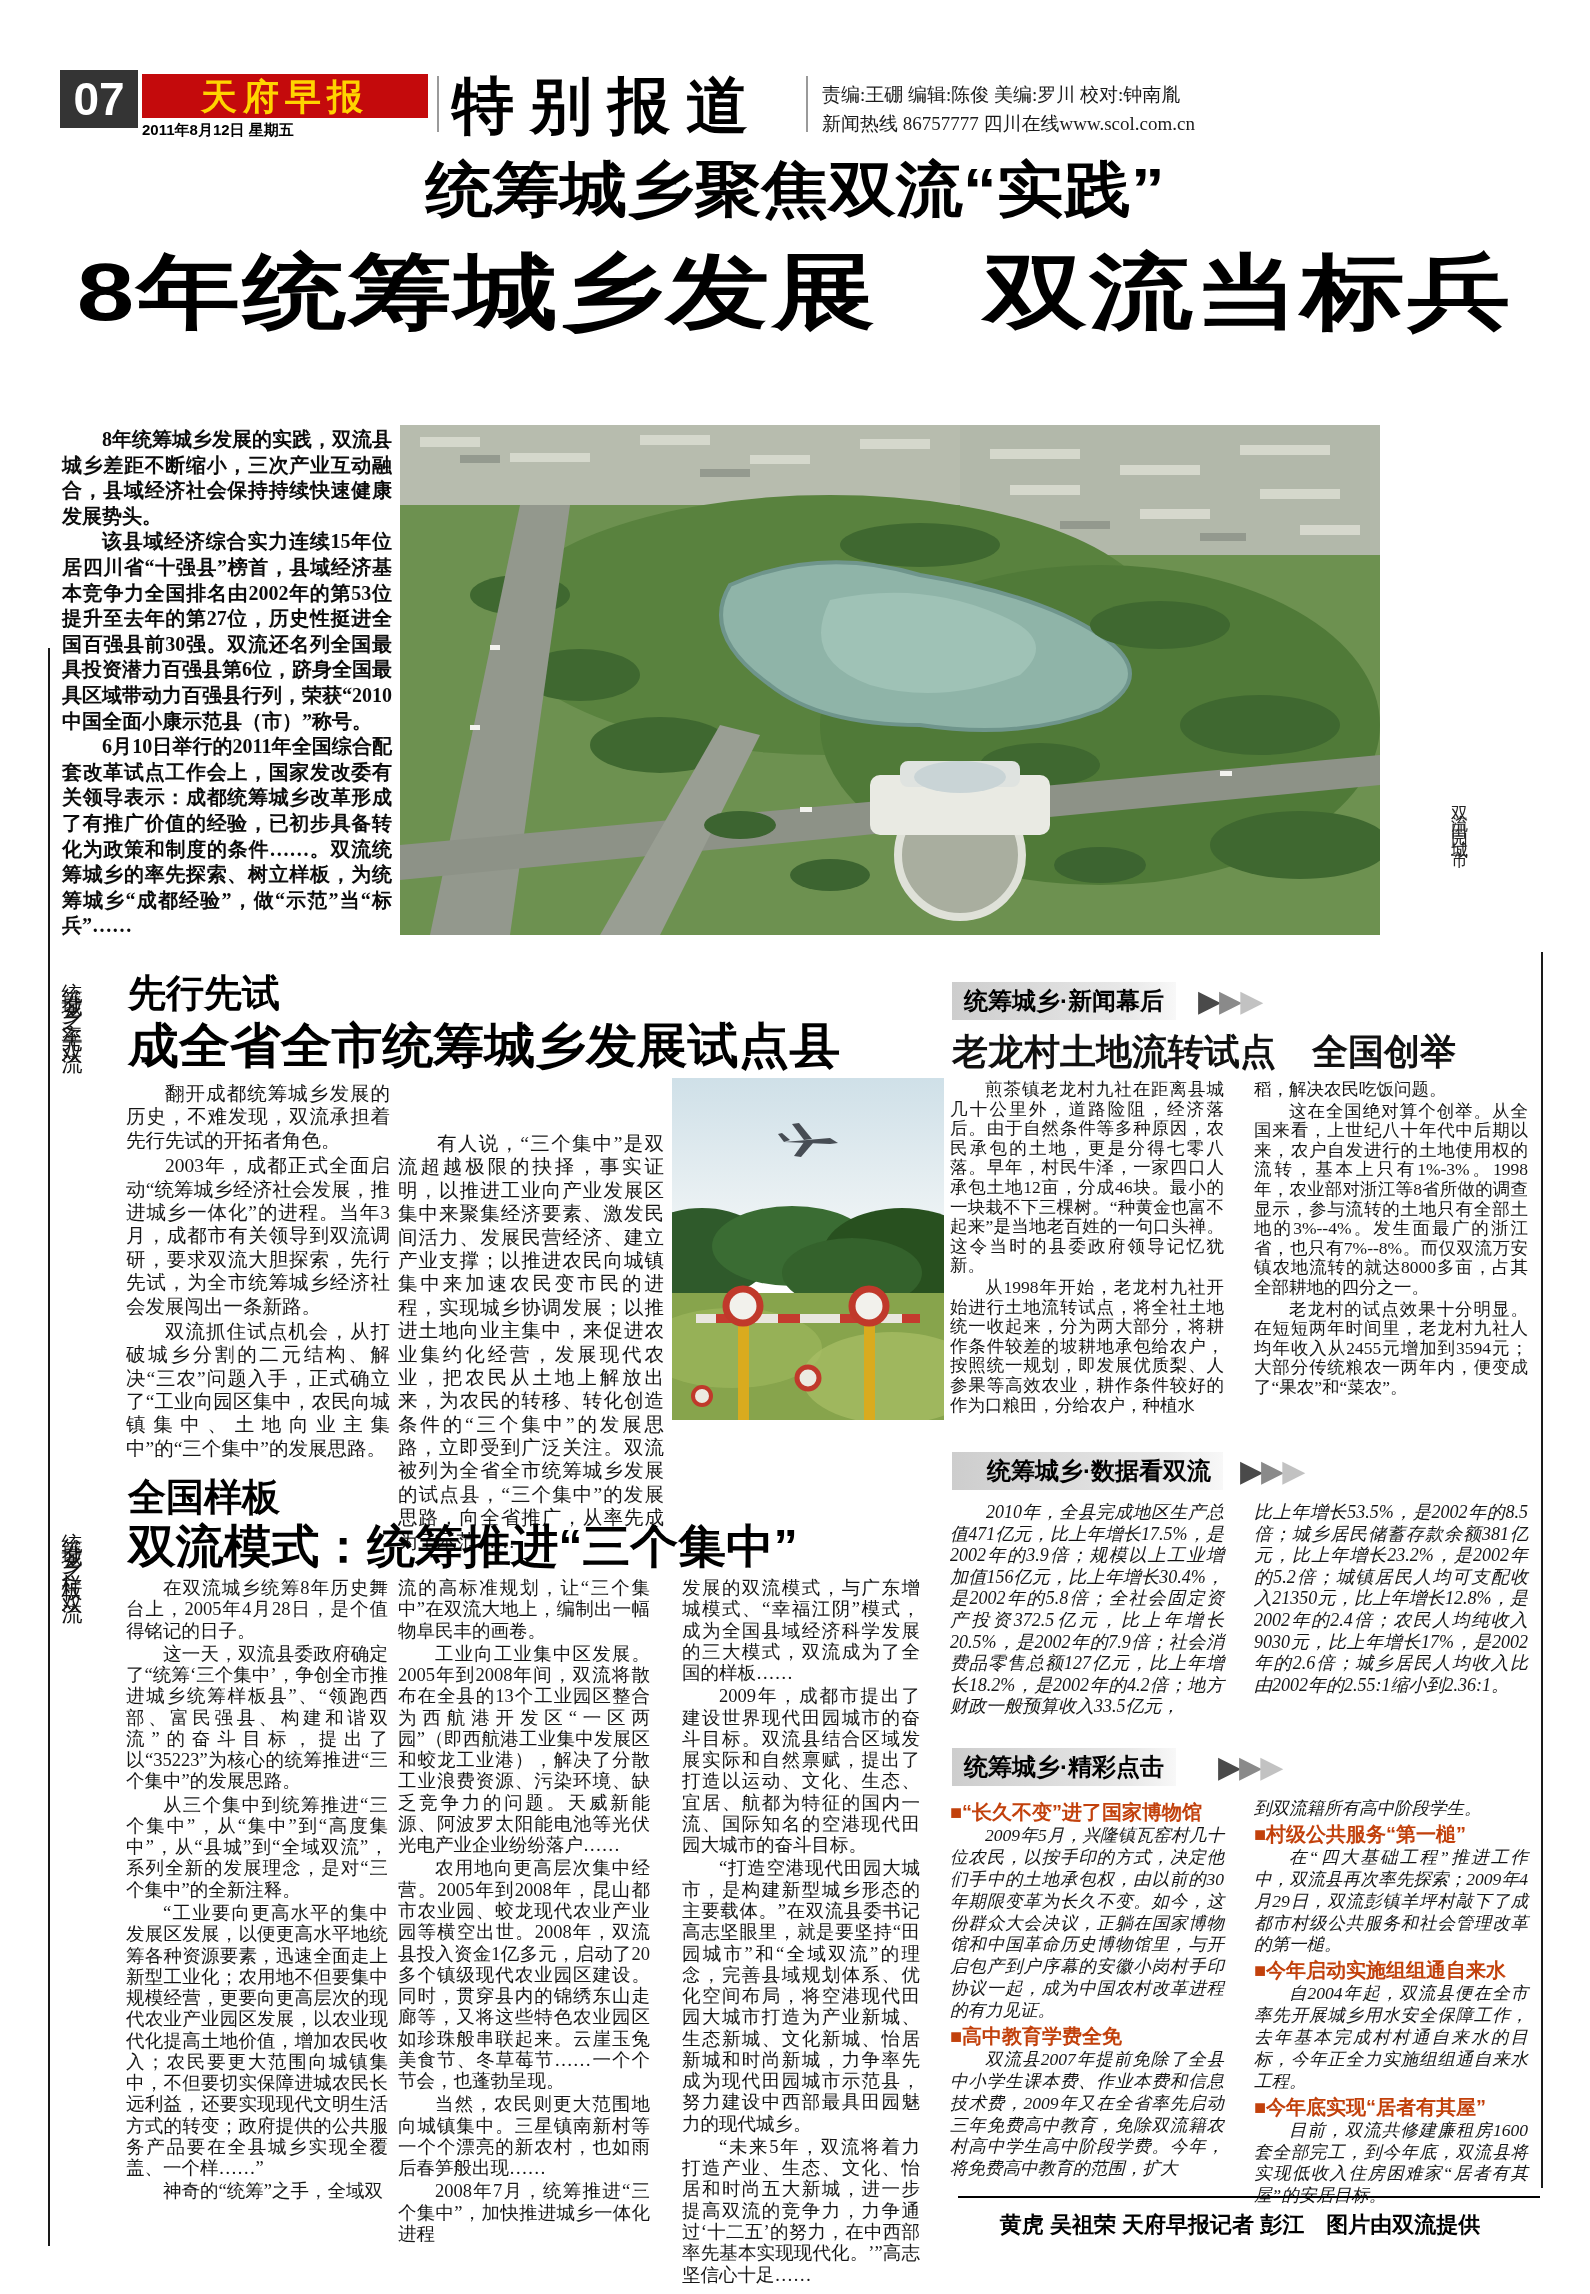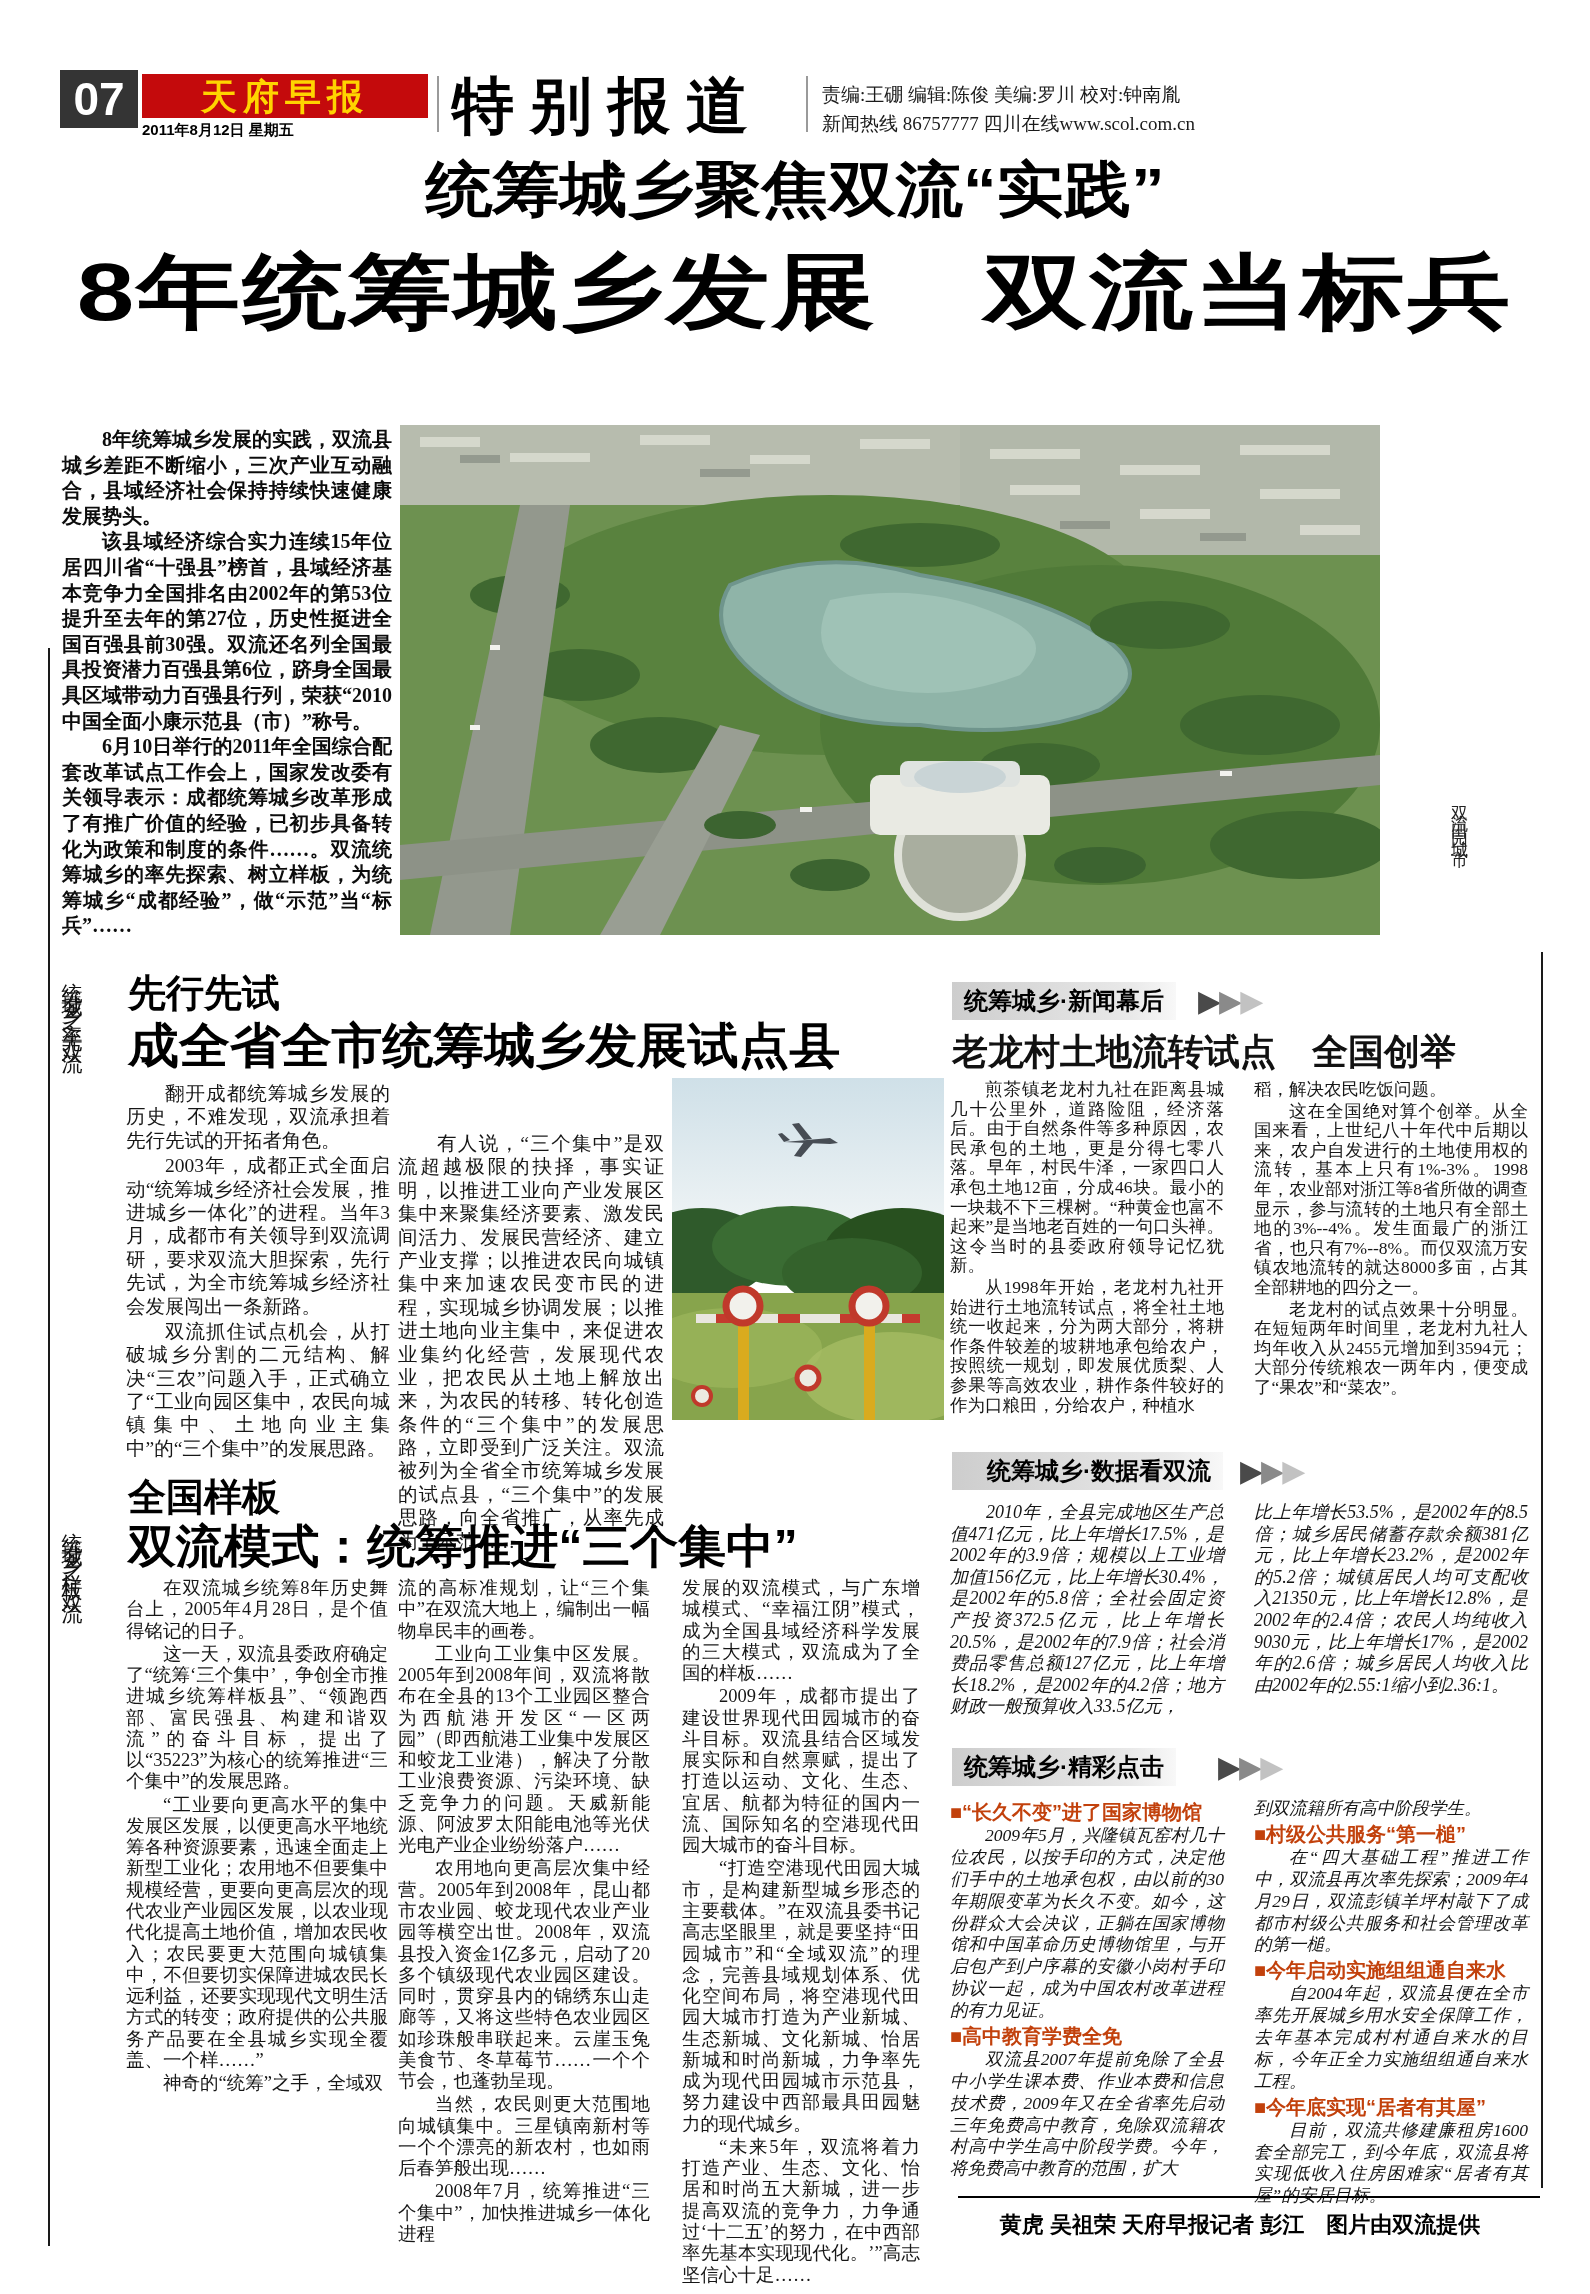--- a/index.html
+++ b/index.html
@@ -261,20 +261,21 @@
     <h4>■今年底实现“居者有其屋”</h4>
     <p>目前，双流共修建廉租房1600套全部完工，到今年底，双流县将实现低收入住房困难家“居者有其屋”的安居目标。</p>
   </div>
 
   <div class="abs vside" style="left:58px;top:1515px;height:360px;">统筹城乡之『样板』双流</div>
   <div class="abs kicker2" style="left:128px;top:1472px;">全国样板</div>
   <div class="abs bigtitle2" style="left:128px;top:1516px;">双流模式：统筹推进“三个集中”</div>
   <div class="abs bodycol s2col" style="left:126px;top:1578px;width:262px;">
     <p>在双流城乡统筹8年历史舞台上，2005年4月28日，是个值得铭记的日子。</p>
     <p>这一天，双流县委政府确定了“统筹‘三个集中’，争创全市推进城乡统筹样板县”、“领跑西部、富民强县、构建和谐双流”的奋斗目标，提出了以“35223”为核心的统筹推进“三个集中”的发展思路。</p>
+    <p>从三个集中到统筹推进“三个集中”，从“集中”到“高度集中”，从“县城”到“全域双流”，系列全新的发展理念，是对“三个集中”的全新注释。</p>
     <p>“工业要向更高水平的集中发展区发展，以便更高水平地统筹各种资源要素，迅速全面走上新型工业化；农用地不但要集中规模经营，更要向更高层次的现代农业产业园区发展，以农业现代化提高土地价值，增加农民收入；农民要更大范围向城镇集中，不但要切实保障进城农民长远利益，还要实现现代文明生活方式的转变；政府提供的公共服务产品要在全县城乡实现全覆盖、一个样……”</p>
     <p>神奇的“统筹”之手，全域双</p>
   </div>
   <div class="abs bodycol s2col" style="left:398px;top:1578px;width:252px;">
     <p class="cont">流的高标准规划，让“三个集中”在双流大地上，编制出一幅物阜民丰的画卷。</p>
     <p>工业向工业集中区发展。2005年到2008年间，双流将散布在全县的13个工业园区整合为西航港开发区“一区两园”（即西航港工业集中发展区和蛟龙工业港），解决了分散工业浪费资源、污染环境、缺乏竞争力的问题。天威新能源、阿波罗太阳能电池等光伏光电产业企业纷纷落户……</p>
     <p>农用地向更高层次集中经营。2005年到2008年，昆山都市农业园、蛟龙现代农业产业园等横空出世。2008年，双流县投入资金1亿多元，启动了20多个镇级现代农业园区建设。同时，贯穿县内的锦绣东山走廊等，又将这些特色农业园区如珍珠般串联起来。云崖玉兔美食节、冬草莓节……一个个节会，也蓬勃呈现。</p>
     <p>当然，农民则更大范围地向城镇集中。三星镇南新村等一个个漂亮的新农村，也如雨后春笋般出现……</p>
     <p>2008年7月，统筹推进“三个集中”，加快推进城乡一体化进程</p>
   </div>

